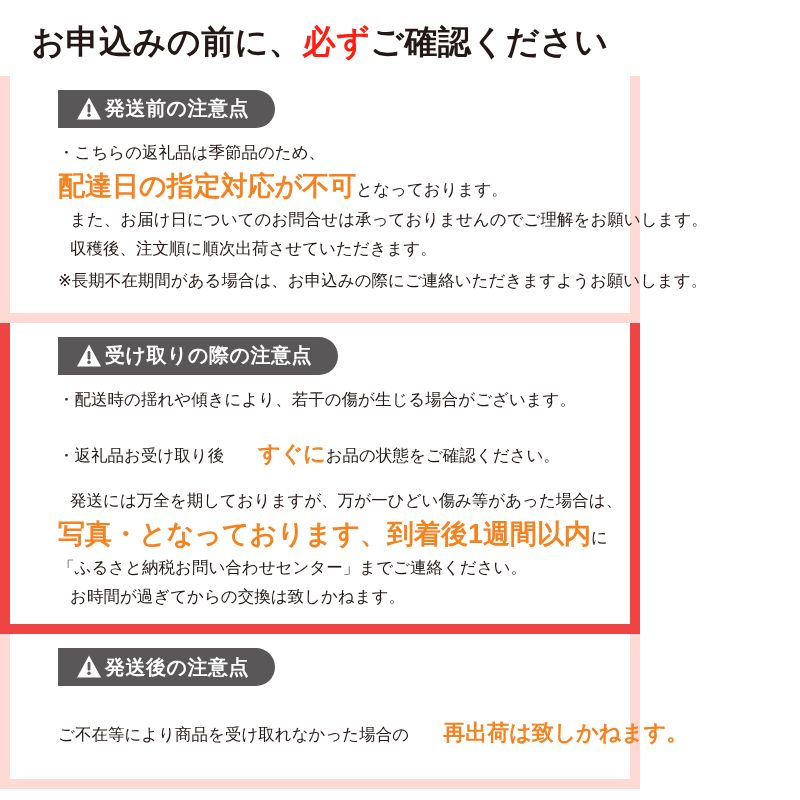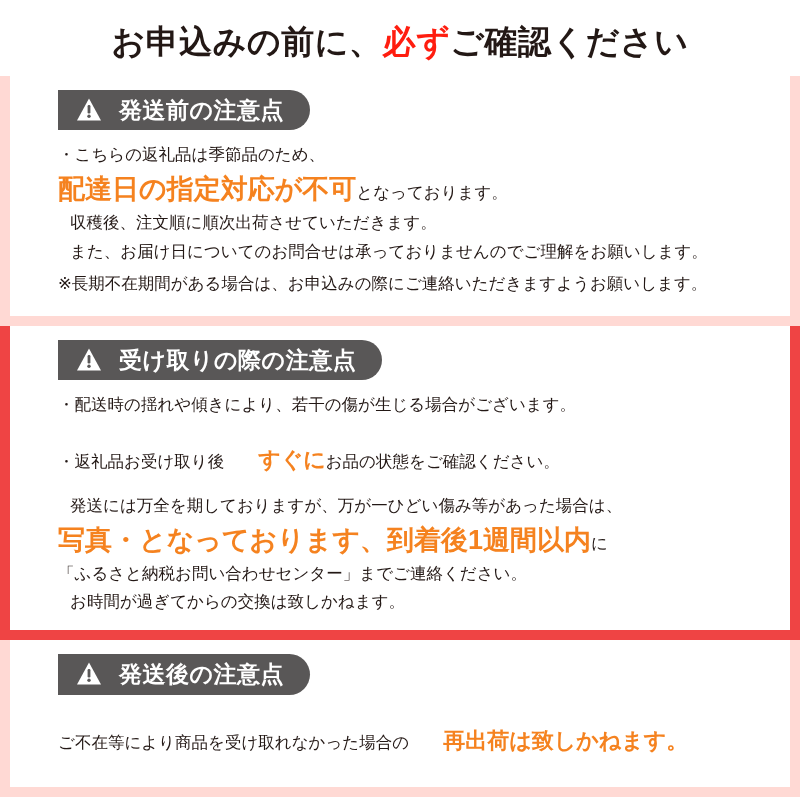--- a/index.html
+++ b/index.html
@@ -9,21 +9,21 @@
   body {
     width: 800px;
     height: 800px;
     background: #ffffff;
     font-family: "Liberation Sans", "DejaVu Sans", sans-serif;
     overflow: hidden;
   }
 
   .page {
     position: relative;
-    width: 800px;
+    width: 640px;
     height: 800px;
     box-sizing: border-box;
     border-radius: 13px;
   }
 
   
   .main-heading {
     text-align: center;
     font-size: 33px;
     font-weight: bold;
@@ -54,26 +54,26 @@
     margin: 0 10px;
     box-sizing: border-box;
     padding: 0 0 12px 0;
     position: relative;
   }
 
   
   .tag {
     display: inline-flex;
     align-items: center;
-    gap: 17px;
+    gap: 3px;
     background: #595757;
     color: #ffffff;
     border-radius: 0 22px 22px 0;
     padding: 6px 26px 6px 18px;
-    font-size: 23px;
+    font-size: 20px;
     font-weight: bold;
     letter-spacing: 0.5px;
     margin-left: 48px;
     position: relative;
     top: 14px;
     line-height: 1.25;
     white-space: nowrap;
   }
   .warn-icon {
     display: inline-block;
@@ -153,22 +153,22 @@
           </svg>
         </span>
         <span class="tag-label">発送前の注意点</span>
       </div>
 
       <div class="body-block">
         <p class="line">・こちらの返礼品は季節品のため、</p>
         <div class="big-orange">
           <span>配達日の指定対応が不可</span><span class="tail">となっております。</span>
         </div>
+        <p class="line indent">また、お届け日についてのお問合せは承っておりませんのでご理解をお願いします。</p>
         <p class="line indent">収穫後、注文順に順次出荷させていただきます。</p>
-        <p class="line indent">また、お届け日についてのお問合せは承っておりませんのでご理解をお願いします。</p>
         <div class="sp-4"></div>
         <p class="line">※長期不在期間がある場合は、お申込みの際にご連絡いただきますようお願いします。</p>
       </div>
     </div>
   </div>
 
   <div class="band band-red" id="section-receiving">
     <div class="band-inner">
       <div class="tag">
         <span class="warn-icon">

